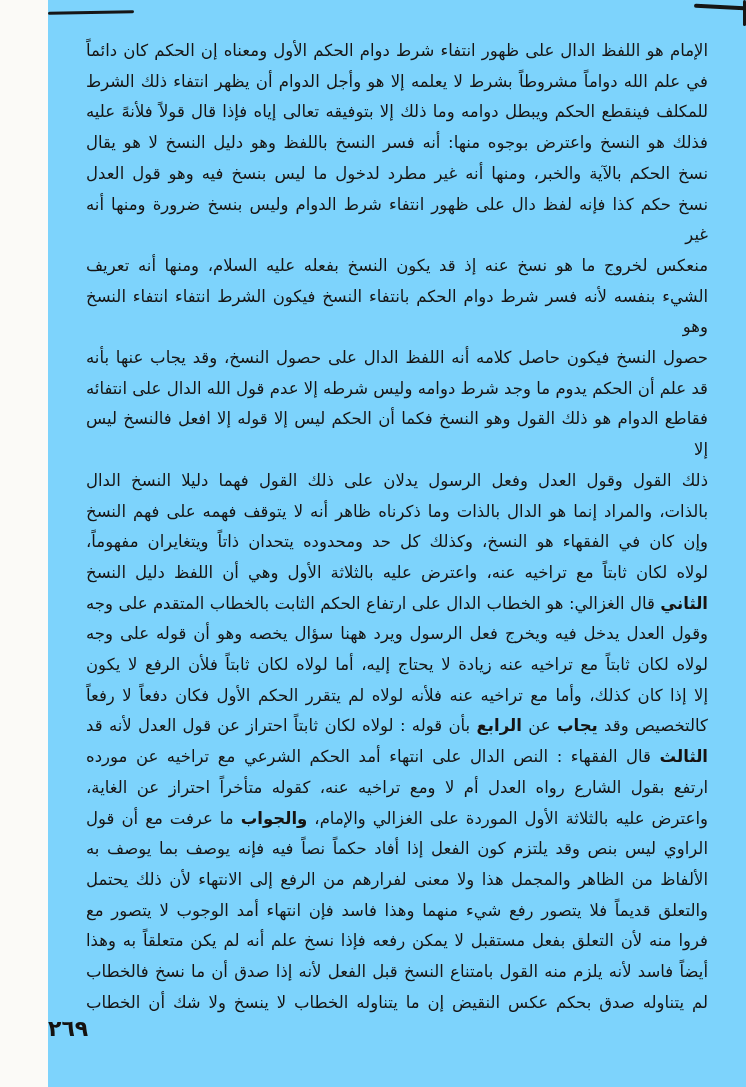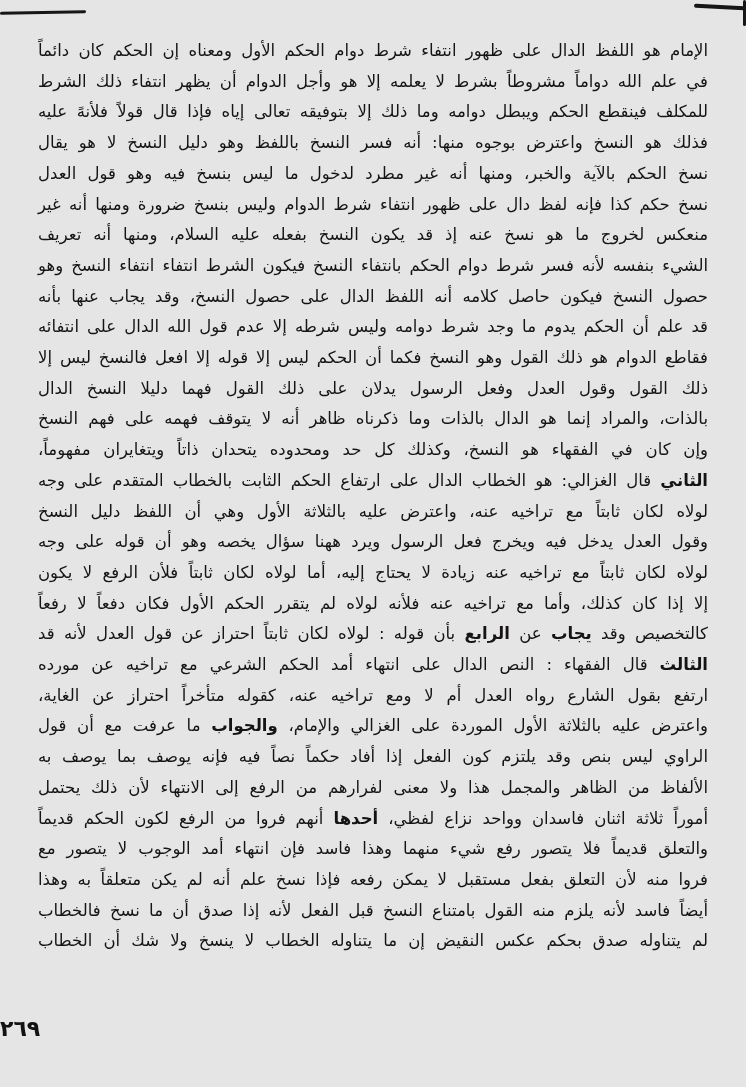--- a/index.html
+++ b/index.html
@@ -10,21 +10,22 @@
     width: 746px;
     height: 1087px;
     position: relative;
     overflow: hidden;
     background: #fbfaf7;
     font-family: "DejaVu Sans", sans-serif;
   }
   .page {
     position: absolute;
     inset: 0;
-    background: #e5e5e5;
+    background: #7dd3fc;
+    margin-left: 48px;
   }
   
   .artifact {
     position: absolute;
     background: #161616;
     border-radius: 2px;
   }
   .artifact.tl {
     left: 0; top: 11px; width: 86px; height: 3px;
     transform: rotate(-1.2deg);
@@ -83,32 +84,31 @@
       <div class="line"><span>نسخ الحكم بالآية والخبر، ومنها أنه غير مطرد لدخول ما ليس بنسخ فيه وهو قول العدل</span></div>
       <div class="line"><span>نسخ حكم كذا فإنه لفظ دال على ظهور انتفاء شرط الدوام وليس بنسخ ضرورة ومنها أنه غير</span></div>
       <div class="line"><span>منعكس لخروج ما هو نسخ عنه إذ قد يكون النسخ بفعله عليه السلام، ومنها أنه تعريف</span></div>
       <div class="line"><span>الشيء بنفسه لأنه فسر شرط دوام الحكم بانتفاء النسخ فيكون الشرط انتفاء انتفاء النسخ وهو</span></div>
       <div class="line"><span>حصول النسخ فيكون حاصل كلامه أنه اللفظ الدال على حصول النسخ، وقد يجاب عنها بأنه</span></div>
       <div class="line"><span>قد علم أن الحكم يدوم ما وجد شرط دوامه وليس شرطه إلا عدم قول الله الدال على انتفائه</span></div>
       <div class="line"><span>فقاطع الدوام هو ذلك القول وهو النسخ فكما أن الحكم ليس إلا قوله إلا افعل فالنسخ ليس إلا</span></div>
       <div class="line"><span>ذلك القول وقول العدل وفعل الرسول يدلان على ذلك القول فهما دليلا النسخ الدال</span></div>
       <div class="line"><span>بالذات، والمراد إنما هو الدال بالذات وما ذكرناه ظاهر أنه لا يتوقف فهمه على فهم النسخ</span></div>
       <div class="line"><span>وإن كان في الفقهاء هو النسخ، وكذلك كل حد ومحدوده يتحدان ذاتاً ويتغايران مفهوماً،</span></div>
+      <div class="line"><span>لولاه لكان ثابتاً مع تراخيه عنه، واعترض عليه بالثلاثة الأول وهي أن اللفظ دليل النسخ</span></div>
       <div class="line"><b>الثاني</b><span> قال الغزالي: هو الخطاب الدال على ارتفاع الحكم الثابت بالخطاب المتقدم على وجه</span></div>
-      <div class="line"><span>لولاه لكان ثابتاً مع تراخيه عنه، واعترض عليه بالثلاثة الأول وهي أن اللفظ دليل النسخ</span></div>
       <div class="line"><span>وقول العدل يدخل فيه ويخرج فعل الرسول ويرد ههنا سؤال يخصه وهو أن قوله على وجه</span></div>
       <div class="line"><span>لولاه لكان ثابتاً مع تراخيه عنه زيادة لا يحتاج إليه، أما لولاه لكان ثابتاً فلأن الرفع لا يكون</span></div>
       <div class="line"><span>إلا إذا كان كذلك، وأما مع تراخيه عنه فلأنه لولاه لم يتقرر الحكم الأول فكان دفعاً لا رفعاً</span></div>
       <div class="line"><span>كالتخصيص وقد </span><b>يجاب</b><span> عن </span><b>الرابع</b><span> بأن قوله : لولاه لكان ثابتاً احتراز عن قول العدل لأنه قد</span></div>
       <div class="line"><b>الثالث</b><span> قال الفقهاء : النص الدال على انتهاء أمد الحكم الشرعي مع تراخيه عن مورده</span></div>
       <div class="line"><span>ارتفع بقول الشارع رواه العدل أم لا ومع تراخيه عنه، كقوله متأخراً احتراز عن الغاية،</span></div>
       <div class="line"><span>واعترض عليه بالثلاثة الأول الموردة على الغزالي والإمام، </span><b>والجواب</b><span> ما عرفت مع أن قول</span></div>
       <div class="line"><span>الراوي ليس بنص وقد يلتزم كون الفعل إذا أفاد حكماً نصاً فيه فإنه يوصف بما يوصف به</span></div>
       <div class="line"><span>الألفاظ من الظاهر والمجمل هذا ولا معنى لفرارهم من الرفع إلى الانتهاء لأن ذلك يحتمل</span></div>
-      <div class="line"><span>أموراً ثلاثة اثنان فاسدان وواحد نزاع لفظي، </span><b>أحدها</b><span> أنهم فروا من الرفع لكون الحكم قديماً</span></div>
       <div class="line"><span>والتعلق قديماً فلا يتصور رفع شيء منهما وهذا فاسد فإن انتهاء أمد الوجوب لا يتصور مع</span></div>
       <div class="line"><span>فروا منه لأن التعلق بفعل مستقبل لا يمكن رفعه فإذا نسخ علم أنه لم يكن متعلقاً به وهذا</span></div>
       <div class="line"><span>أيضاً فاسد لأنه يلزم منه القول بامتناع النسخ قبل الفعل لأنه إذا صدق أن ما نسخ فالخطاب</span></div>
       <div class="line"><span>لم يتناوله صدق بحكم عكس النقيض إن ما يتناوله الخطاب لا ينسخ ولا شك أن الخطاب</span></div>
     </div>
 
   <div class="page-number">٢٦٩</div>
 </div>
 
 </body></html>

